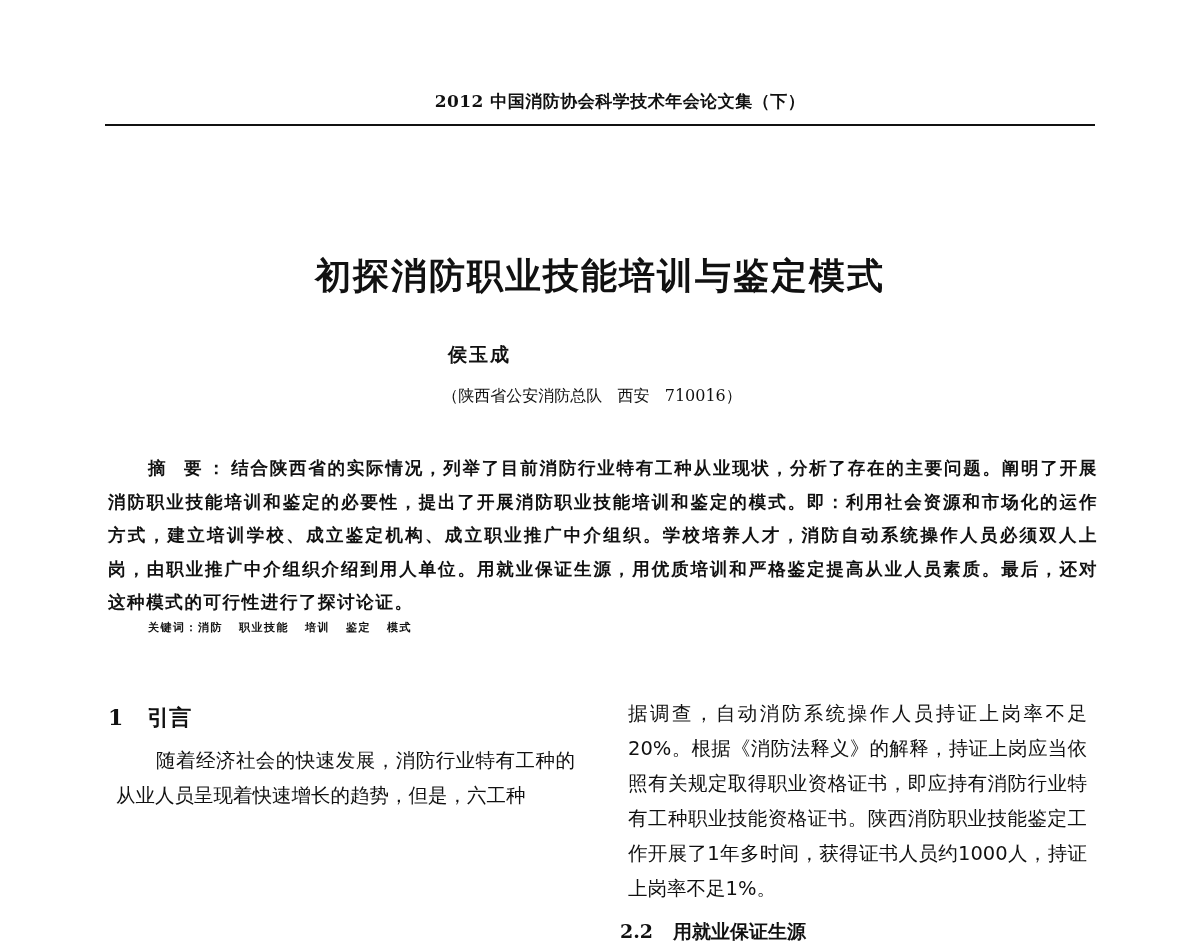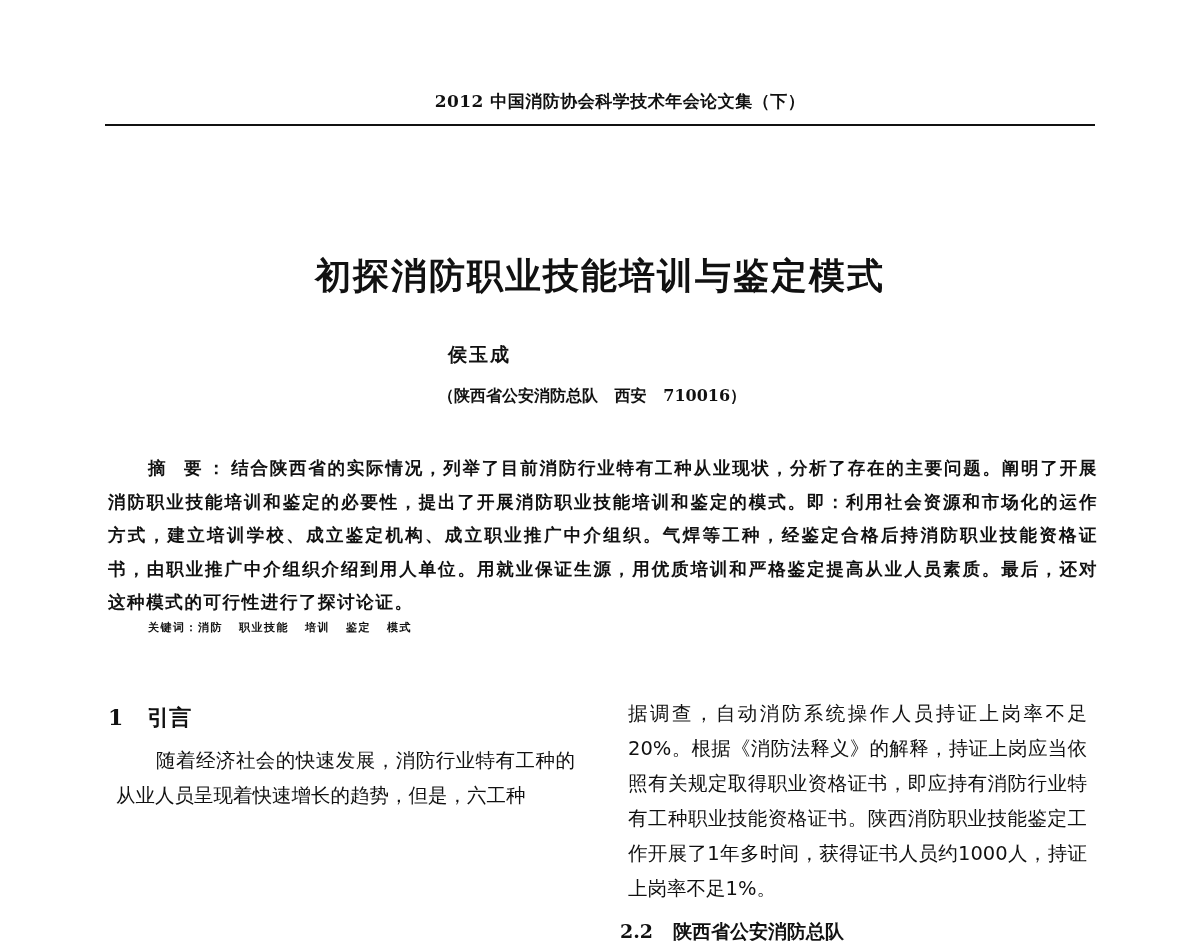--- a/index.html
+++ b/index.html
@@ -20,21 +20,21 @@
     position: absolute; left: 0; top: 252px; width: 1200px;
     text-align: center; font-size: 36px; font-weight: bold; letter-spacing: 2px;
     font-family: Liberation Sans, sans-serif;
   }
   .author {
     position: absolute; left: 0; top: 342px; width: 959px;
     text-align: center; font-size: 19px; font-weight: bold; letter-spacing: 2px;
   }
   .affil {
     position: absolute; left: 0; top: 386px; width: 1184px;
-    text-align: center; font-size: 16px; font-weight: bold; white-space: pre;
+    text-align: center; font-size: 16px; font-weight: normal; white-space: pre;
   }
   .abstract {
     position: absolute; left: 108px; top: 452px; width: 990px;
     font-size: 17.5px; line-height: 33.5px; font-weight: bold;
     text-align: justify; text-indent: 40px; letter-spacing: 1.6px;
   }
   .abstract .label { letter-spacing: 6px; }
   .keywords {
     position: absolute; left: 148px; top: 620px;
     font-size: 11px; font-weight: bold; letter-spacing: 1.5px; white-space: pre;
@@ -60,26 +60,26 @@
 </head>
 <body>
 
 <div class="running-head">2012 中国消防协会科学技术年会论文集（下）</div>
 <div class="head-rule"></div>
 
 <div class="title">初探消防职业技能培训与鉴定模式</div>
 <div class="author">侯玉成</div>
 <div class="affil">（陕西省公安消防总队   西安   710016）</div>
 
-<div class="abstract"><span class="label">摘  要：</span><span>结合陕西省的实际情况，列举了目前消防行业特有工种从业现状，分析了存在的主要问题。阐明了开展消防职业技能培训和鉴定的必要性，提出了开展消防职业技能培训和鉴定的模式。即：利用社会资源和市场化的运作方式，建立培训学校、成立鉴定机构、成立职业推广中介组织。气焊等工种，经鉴定合格后持消防职业技能资格证书，由职业推广中介组织介绍到用人单位。用就业保证生源，用优质培训和严格鉴定提高从业人员素质。最后，还对这种模式的可行性进行了探讨论证。</span></div>
+<div class="abstract"><span class="label">摘  要：</span><span>结合陕西省的实际情况，列举了目前消防行业特有工种从业现状，分析了存在的主要问题。阐明了开展消防职业技能培训和鉴定的必要性，提出了开展消防职业技能培训和鉴定的模式。即：利用社会资源和市场化的运作方式，建立培训学校、成立鉴定机构、成立职业推广中介组织。学校培养人才，消防自动系统操作人员必须双人上岗，由职业推广中介组织介绍到用人单位。用就业保证生源，用优质培训和严格鉴定提高从业人员素质。最后，还对这种模式的可行性进行了探讨论证。</span></div>
 
 <div class="keywords"><span class="label">关键词：</span><span>消防   职业技能   培训   鉴定   模式</span></div>
 
 <div class="col col-left">
   <div class="sec-heading"><span class="num">1</span><span>引言</span></div>
   <p class="para">随着经济社会的快速发展，消防行业特有工种的从业人员呈现着快速增长的趋势，但是，六工种</p>
 </div>
 
 <div class="col col-right">
   <p class="para noindent">据调查，自动消防系统操作人员持证上岗率不足20%。根据《消防法释义》的解释，持证上岗应当依照有关规定取得职业资格证书，即应持有消防行业特有工种职业技能资格证书。陕西消防职业技能鉴定工作开展了1年多时间，获得证书人员约1000人，持证上岗率不足1%。</p>
-  <div class="sub-heading"><span class="num">2.2</span><span>陕西省公安消防总队</span></div>
+  <div class="sub-heading"><span class="num">2.2</span><span>用就业保证生源</span></div>
   <p class="para">消防自动系统操作人员必须双人上岗，按8小</p>
 </div>
 
 </body></html>

